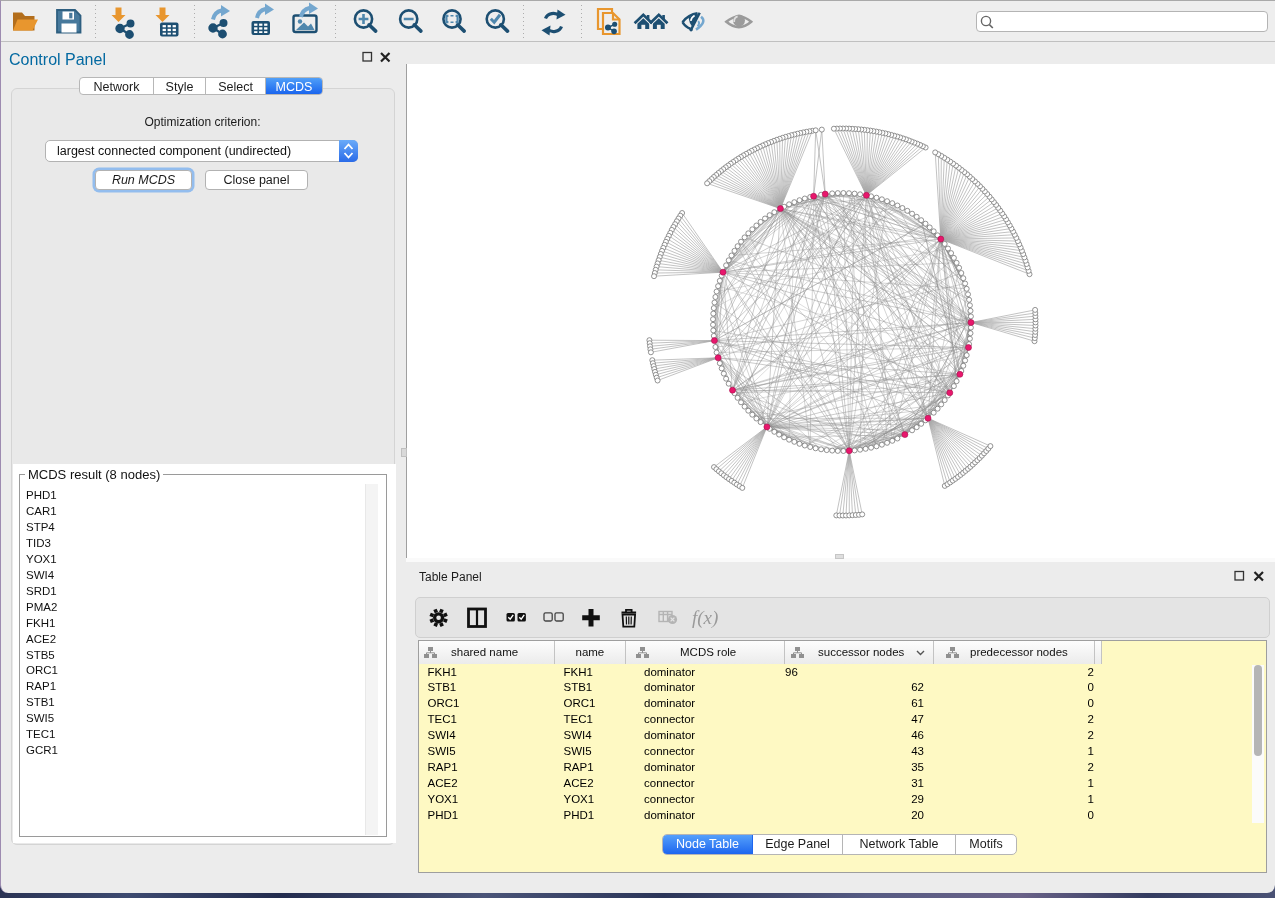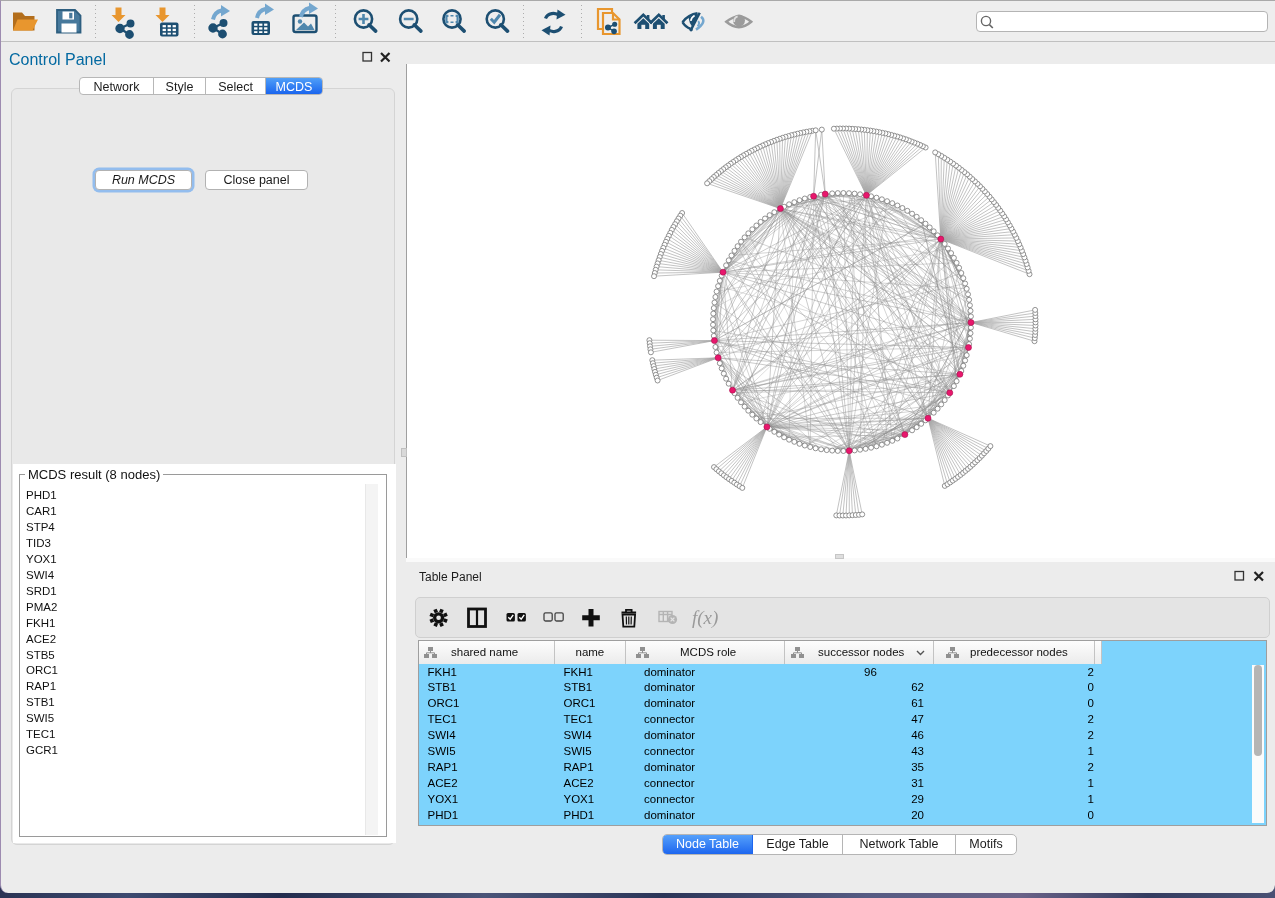--- a/index.html
+++ b/index.html
@@ -46,21 +46,21 @@
 #titlebar { position:absolute; left:0; top:0; width:870px; height:21px;
   background:linear-gradient(#f7f7f7,#d2d2d2); border-bottom:1px solid #9f9f9f; border-left:1px solid #9f9f9f; }
 .tl { position:absolute; top:3.5px; width:12px; height:12px; border-radius:50%; }
 #nettitle { position:absolute; left:0; top:4px; width:1006px; text-align:center; font-size:12px; color:#2a2a2a; }
 #canvas { position:absolute; left:0; top:21px; width:870px; height:494px; background:#fff; border-left:1px solid #9f9f9f; }
 
 #tablepanel { position:absolute; left:405px; top:561px; width:870px; height:298px; background:#ececec; }
 #tp-title { position:absolute; left:13px; top:8px; font-size:12px; color:#1c1c1c; }
 #tp-toolbar { position:absolute; left:9px; top:35px; width:855px; height:41px; background:#e4e4e4;
   border:1px solid #cfcfcf; border-radius:5px; }
-#tp-table { position:absolute; left:12px; top:78px; width:849px; height:186px; background:#7dd3fc; border:1px solid #9e9e9e; }
+#tp-table { position:absolute; left:12px; top:78px; width:849px; height:233px; background:#fef9c3; border:1px solid #9e9e9e; }
 #tp-header { position:absolute; left:0; top:0; height:23px; width:852px; font-size:11.5px; color:#111; }
 #tp-header .hc { position:absolute; top:0; height:23px; background:linear-gradient(#fdfdfd,#ebebeb);
   border-right:1px solid #c3c3c3; display:flex; align-items:center; justify-content:center; }
 #tp-rows { position:absolute; left:0; top:23px; width:852px; font-size:11.5px; color:#000; }
 .tr { position:absolute; height:15.9px; width:852px; }
 .tr span { position:absolute; line-height:15.9px; }
 #tp-scroll { position:absolute; right:2px; top:24px; width:12px; height:158px; background:#fbfbfb; }
 #tp-thumb { position:absolute; left:2px; top:0px; width:8px; height:91px; background:#b5b5b5; border-radius:4px; }
 #bottabs { position:absolute; left:256px; top:272px; height:21px; display:flex;
   border:1px solid #b5b5b5; border-radius:5px; overflow:hidden; background:#fff; }
@@ -208,20 +208,25 @@
         <rect x="362" y="10.5" width="8.5" height="8.5" fill="none" stroke="#333" stroke-width="1.3"></rect>
         <path d="M380 11 L388.5 19.5 M388.5 11 L380 19.5" stroke="#222" stroke-width="2.2"></path>
       </svg>
     <div id="cp-inner"></div>
     <div id="tabs">
         <div style="width:74px">Network</div>
         <div style="width:52px">Style</div>
         <div style="width:60px">Select</div>
         <div style="width:56px">MCDS</div>
       </div>
+    <div id="optlabel">Optimization criterion:</div>
+    <div id="dropdown">largest connected component (undirected)<div id="dd-step"><svg width="19" height="22">
+            <path d="M5.5 9 L9.5 4.5 L13.5 9" fill="none" stroke="#fff" stroke-width="1.8"></path>
+            <path d="M5.5 13 L9.5 17.5 L13.5 13" fill="none" stroke="#fff" stroke-width="1.8"></path>
+          </svg></div></div>
     <div class="btn" id="btn-run">Run MCDS</div>
     <div class="btn" id="btn-close">Close panel</div>
     <div id="mcds-white"></div>
     <div id="groupbox"></div>
     <div id="grouplabel">MCDS result (8 nodes)</div>
     <div id="mcds-list">PHD1<br>CAR1<br>STP4<br>TID3<br>YOX1<br>SWI4<br>SRD1<br>PMA2<br>FKH1<br>ACE2<br>STB5<br>ORC1<br>RAP1<br>STB1<br>SWI5<br>TEC1<br>GCR1</div>
     <div id="mcds-scroll"></div>
   </div>
   <div id="netwin">
     <div id="canvas">
@@ -1347,21 +1352,21 @@
           <span style="position:absolute;left:156.5px;top:4.5px">name</span>
           <span style="position:absolute;left:261px;top:4.5px">MCDS role</span>
           <span style="position:absolute;left:399px;top:4.5px">successor nodes</span>
           <span style="position:absolute;left:551px;top:4.5px">predecessor nodes</span>
         </div>
       <div id="tp-rows">
           <div class="tr" style="top:0.5px">
             <span style="left:8.5px">FKH1</span>
             <span style="left:144.5px">FKH1</span>
             <span style="left:225px">dominator</span>
-            <span style="left:382px;width:139px;text-align:center">96</span>
+            <span style="left:366px;width:139px;text-align:left">96</span>
             <span style="left:515px;width:160px;text-align:right">2</span>
           </div>
           <div class="tr" style="top:16.4px">
             <span style="left:8.5px">STB1</span>
             <span style="left:144.5px">STB1</span>
             <span style="left:225px">dominator</span>
             <span style="left:366px;width:139px;text-align:right">62</span>
             <span style="left:515px;width:160px;text-align:right">0</span>
           </div>
           <div class="tr" style="top:32.3px">
@@ -1420,21 +1425,21 @@
             <span style="left:366px;width:139px;text-align:right">20</span>
             <span style="left:515px;width:160px;text-align:right">0</span>
           </div>
         </div>
       <div id="tp-scroll">
           <div id="tp-thumb"></div>
         </div>
     </div>
     <div id="bottabs">
         <div style="width:90px">Node Table</div>
-        <div style="width:90px">Edge Table</div>
+        <div style="width:90px">Edge Panel</div>
         <div style="width:113px">Network Table</div>
         <div style="width:60px">Motifs</div>
       </div>
   </div>
   <div id="hsplit"></div>
     <div id="hhandle"></div>
     <div id="vhandle"></div>
 </div>
 
 </body></html>

